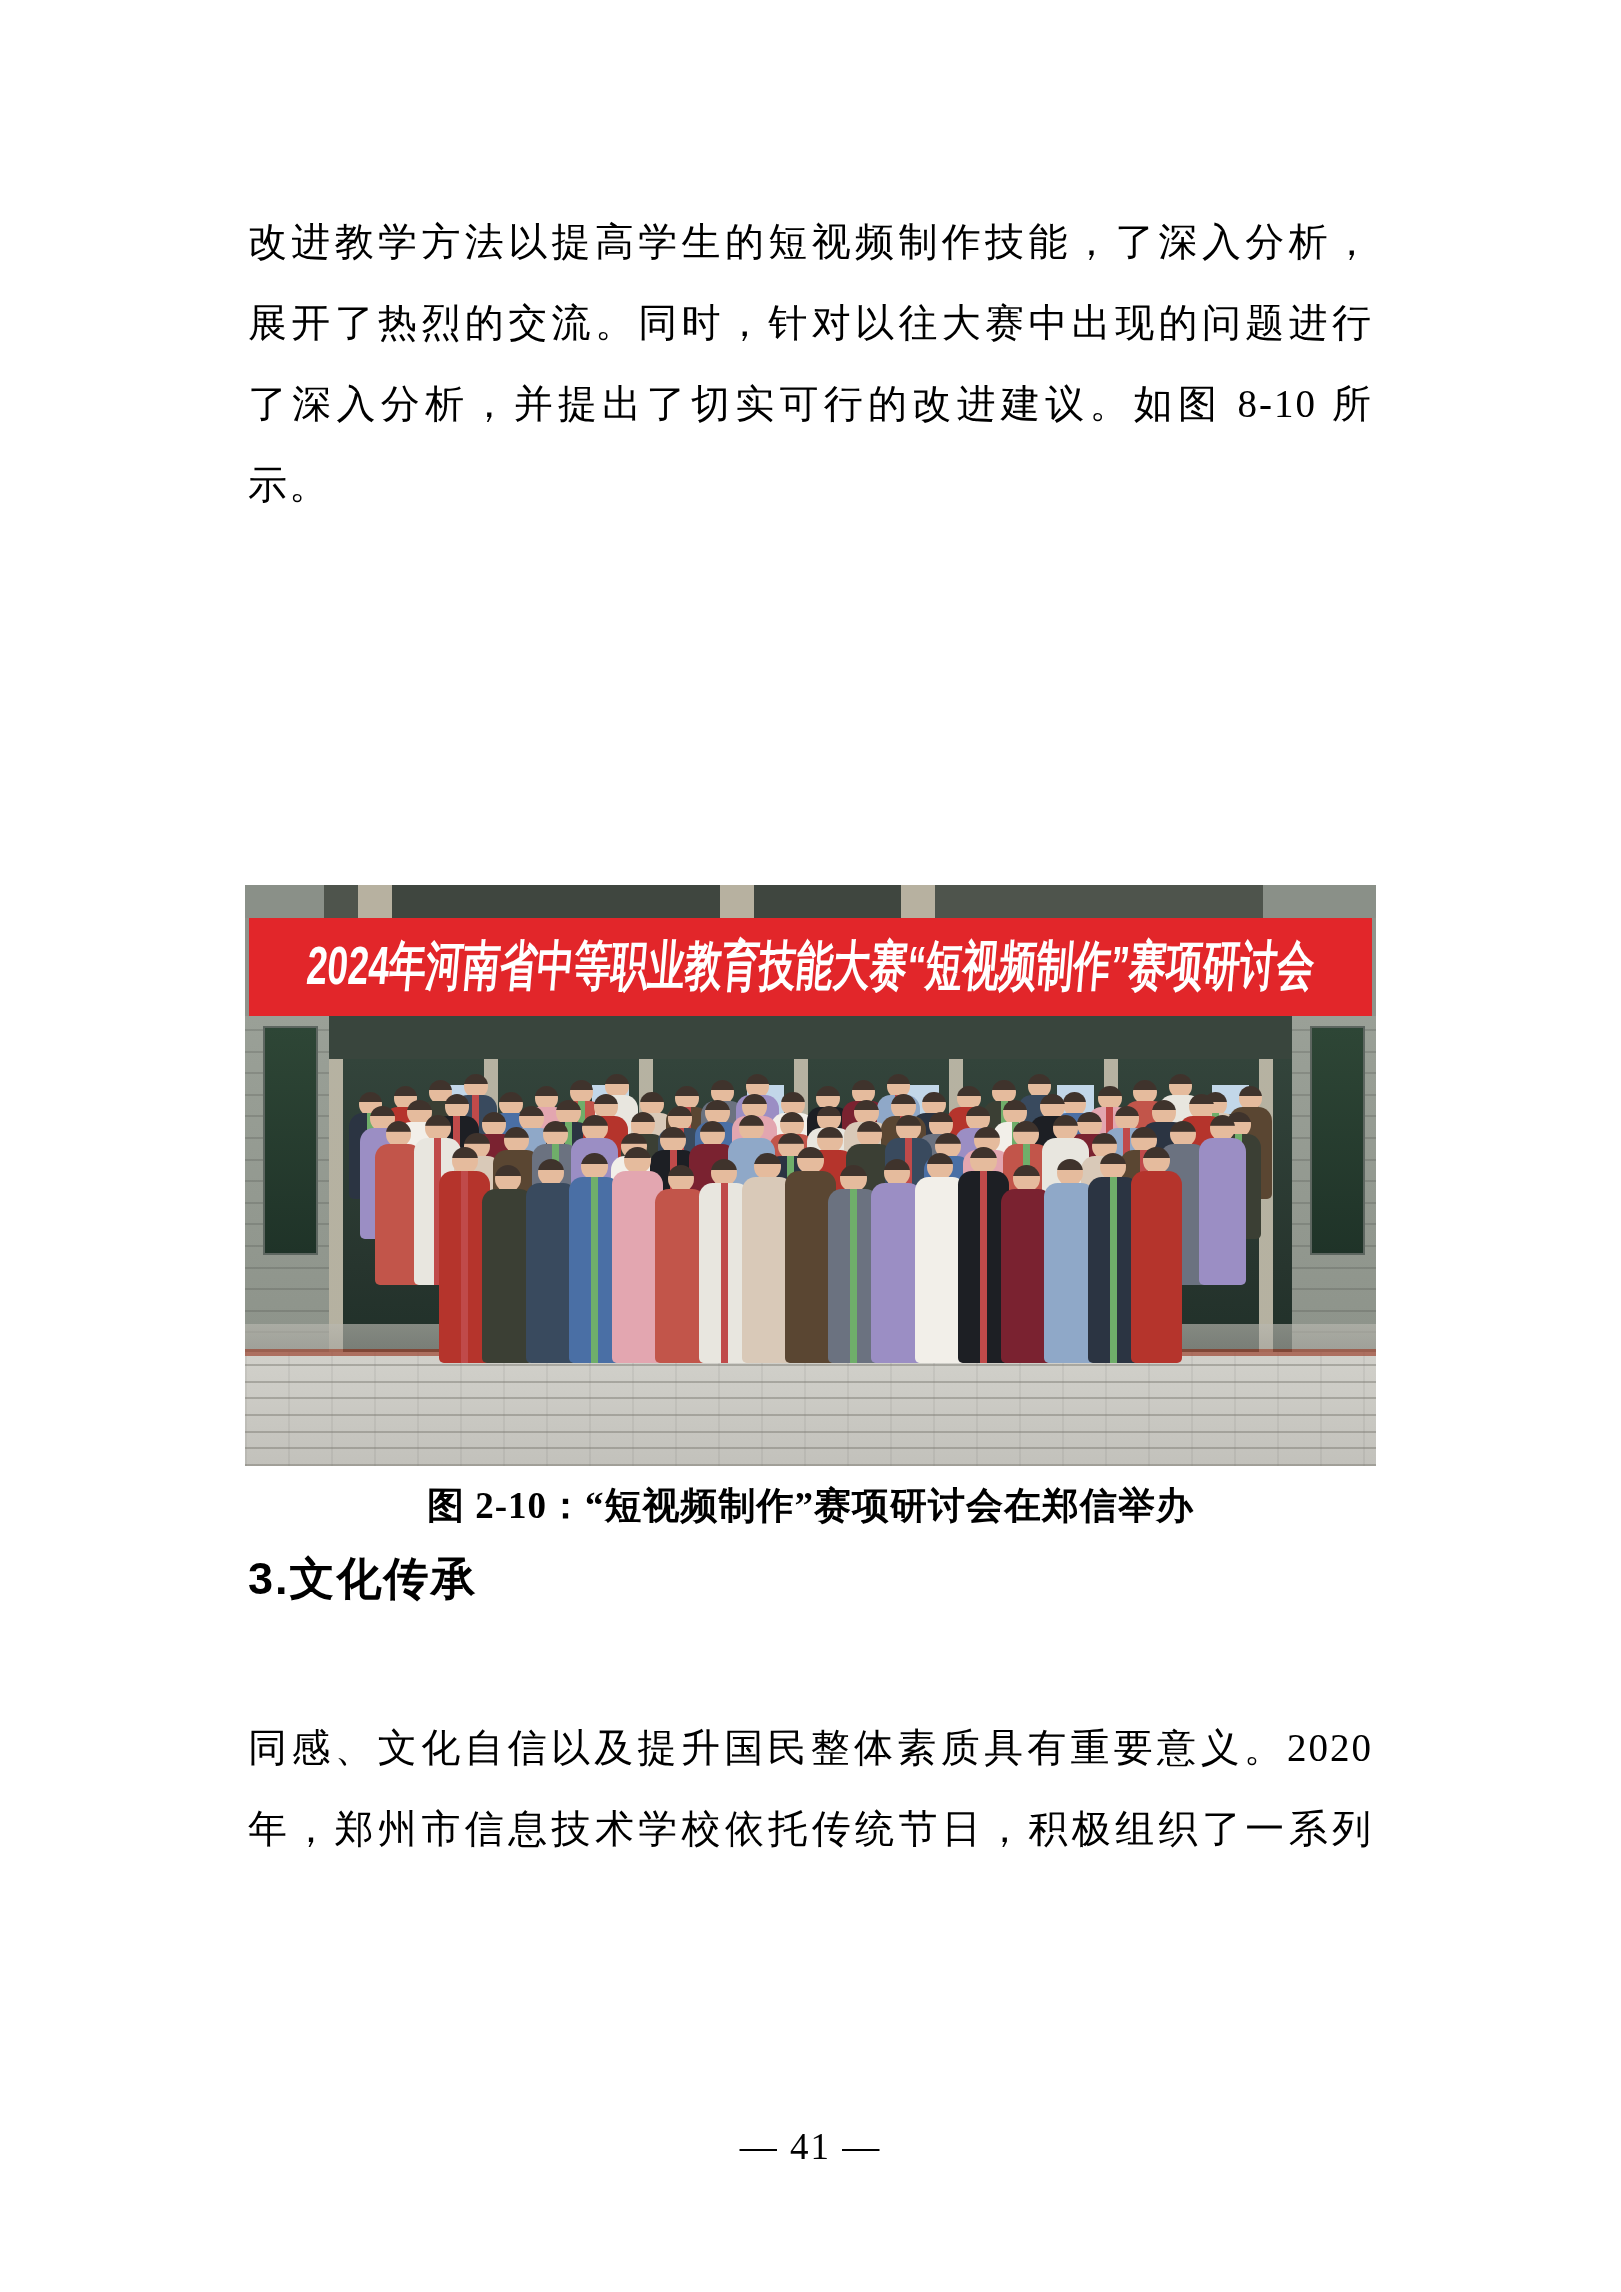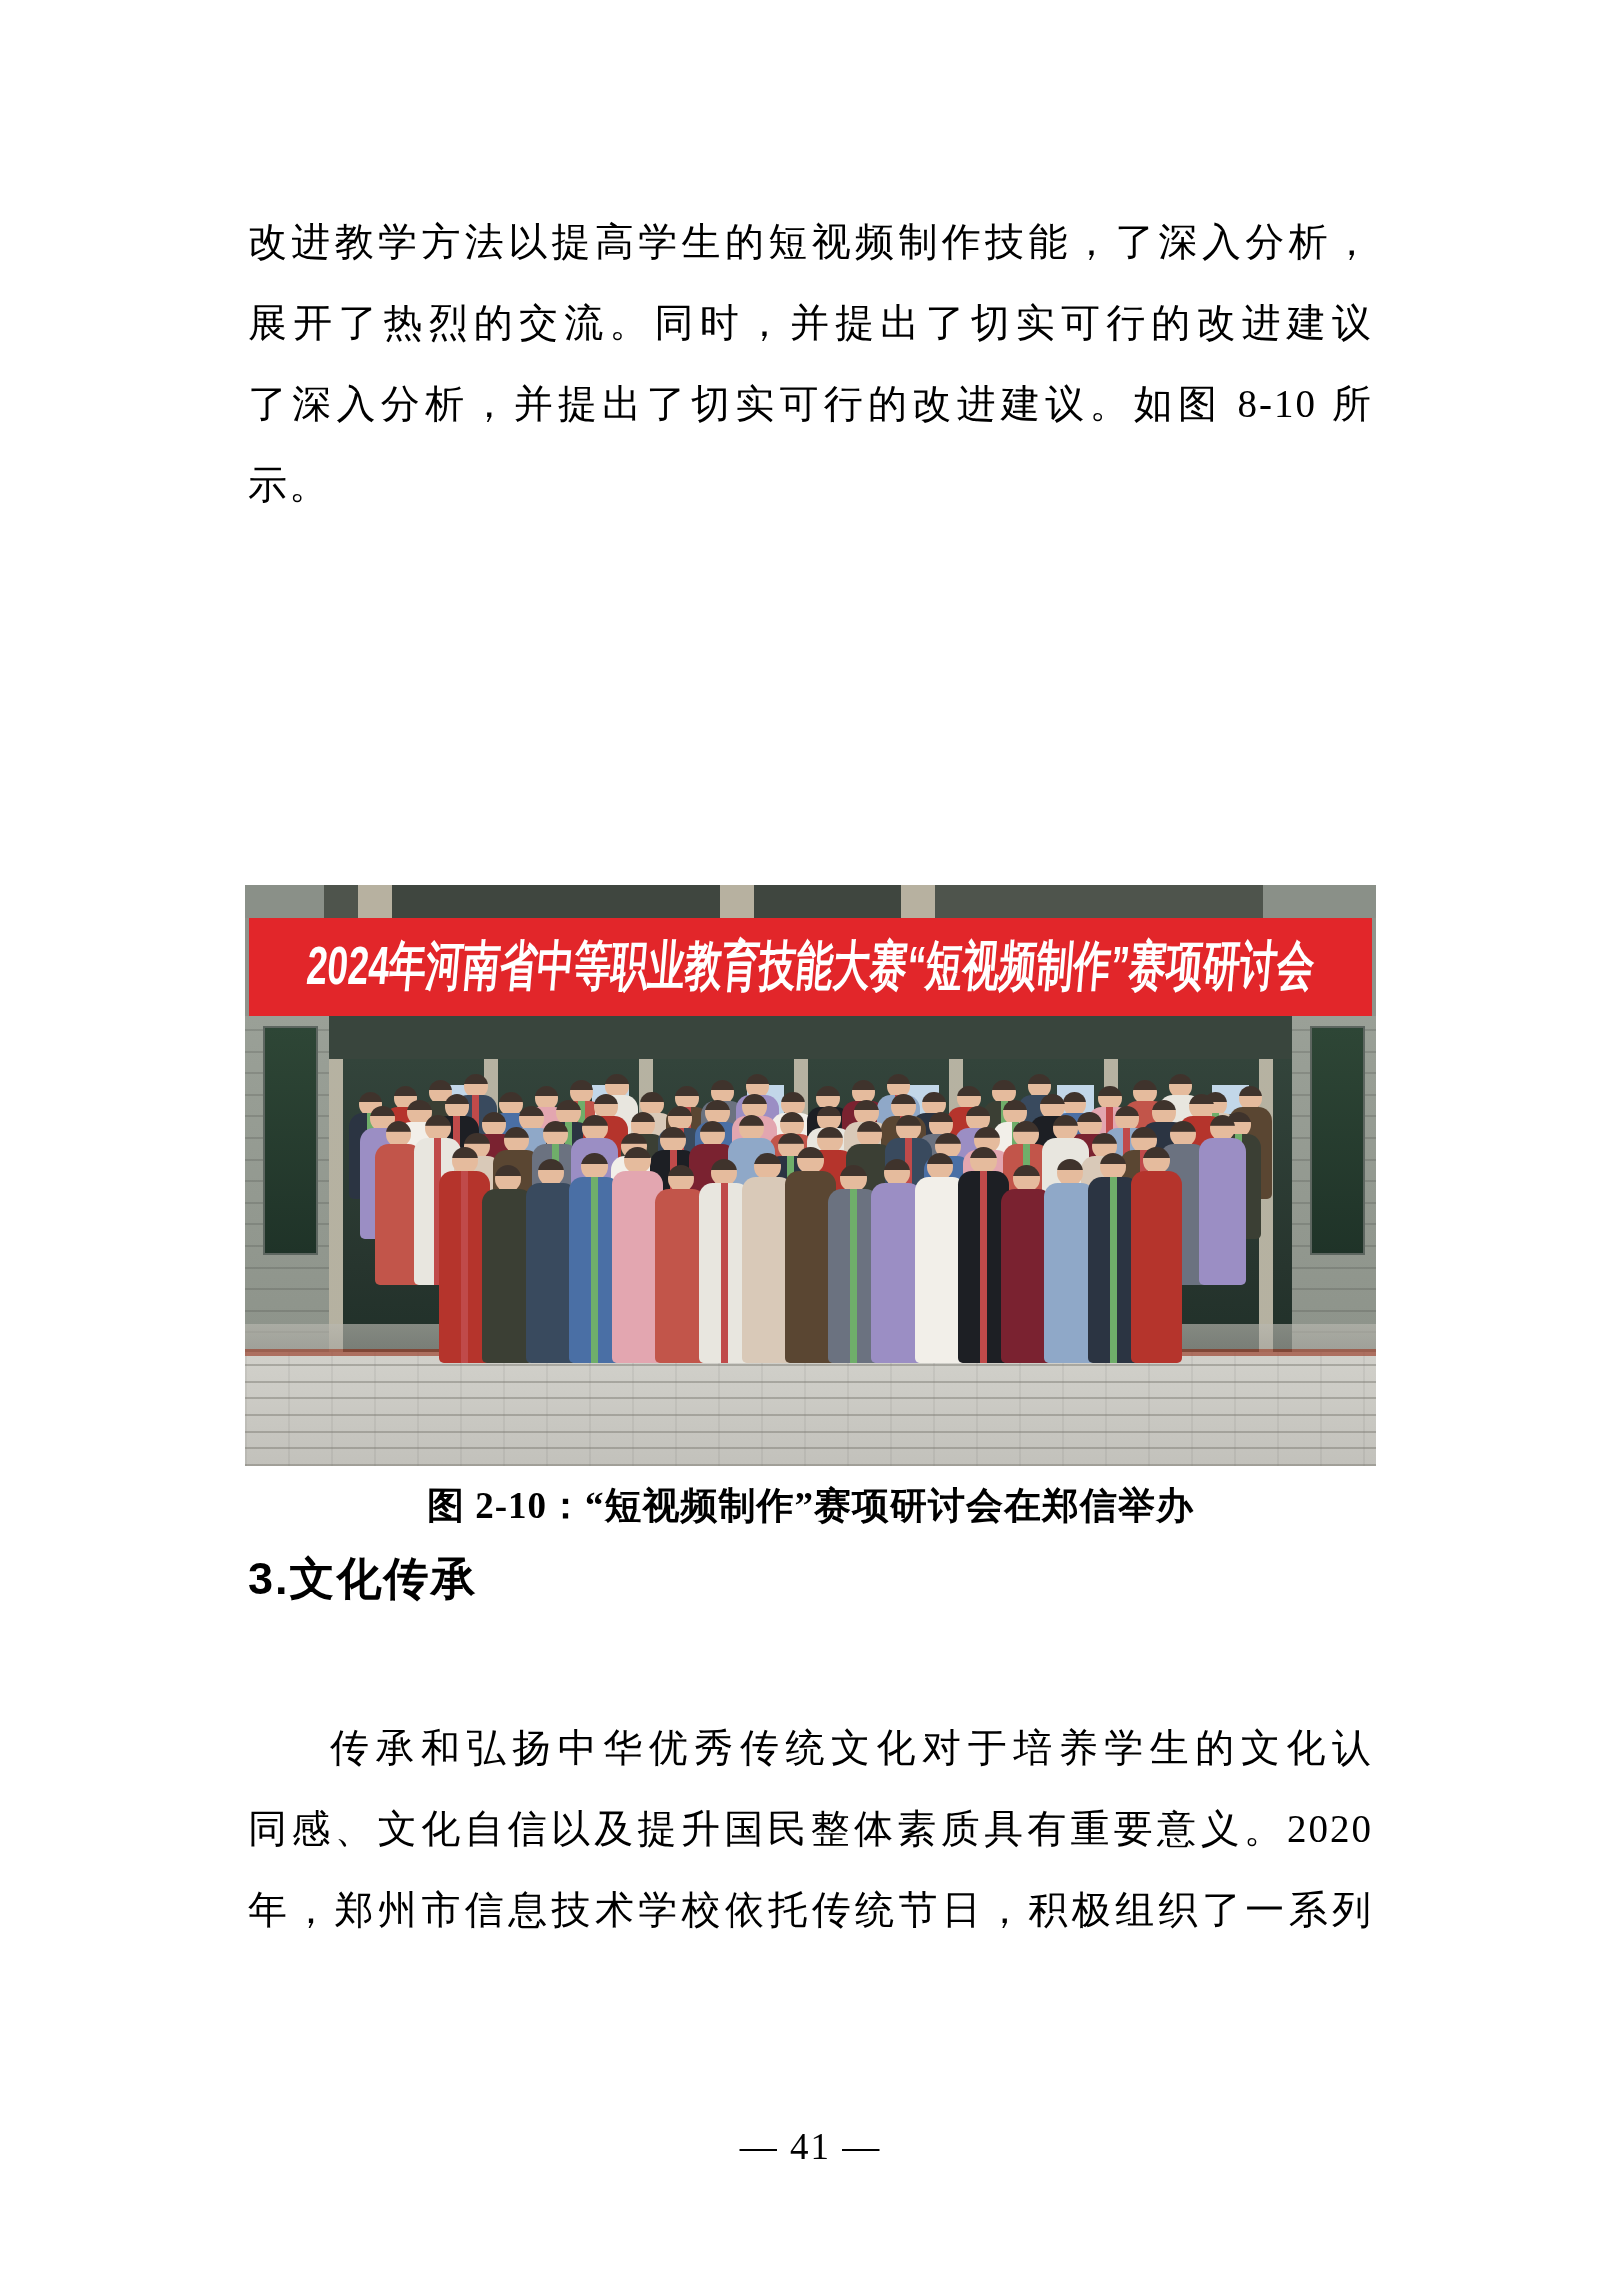--- a/index.html
+++ b/index.html
@@ -58,21 +58,21 @@
            text-align:center;font-size:37px;letter-spacing:2px;}
 </style>
 </head>
 <body>
 
 <div class="page">
 
   <div class="textcol bodyblock">
     <div>
         <div class="line just">改进教学方法以提高学生的短视频制作技能，了深入分析，</div>
-        <div class="line just">展开了热烈的交流。同时，并提出了切实可行的改进建议</div>
+        <div class="line just">展开了热烈的交流。同时，针对以往大赛中出现的问题进行</div>
         <div class="line just">了深入分析，并提出了切实可行的改进建议。如图 8-10 所</div>
         <div class="line left">示。</div>
       </div>
   </div>
 
   <div class="photo">
     <div class="bldg-top"></div>
     <div class="facade">
       <div class="transom"></div>
       <div class="glass"></div>
@@ -456,21 +456,20 @@
     <div class="banner" id="banner" style="background: rgb(226, 38, 42);">
       <span class="banner-text">2024年河南省中等职业教育技能大赛“短视频制作”赛项研讨会</span>
     </div>
   </div>
 
   <div class="textcol caption">图 2-10：“短视频制作”赛项研讨会在郑信举办</div>
 
   <div class="textcol h-section">3.文化传承</div>
 
   <div class="textcol p3block">
-      <div class="line just indent">传承和弘扬中华优秀传统文化对于培养学生的文化认</div>
       <div class="line just">同感、文化自信以及提升国民整体素质具有重要意义。2020</div>
       <div class="line just">年，郑州市信息技术学校依托传统节日，积极组织了一系列</div>
     </div>
 
   <div class="pagenum">— 41 —</div>
 
 </div>
 
 
 </body></html>

